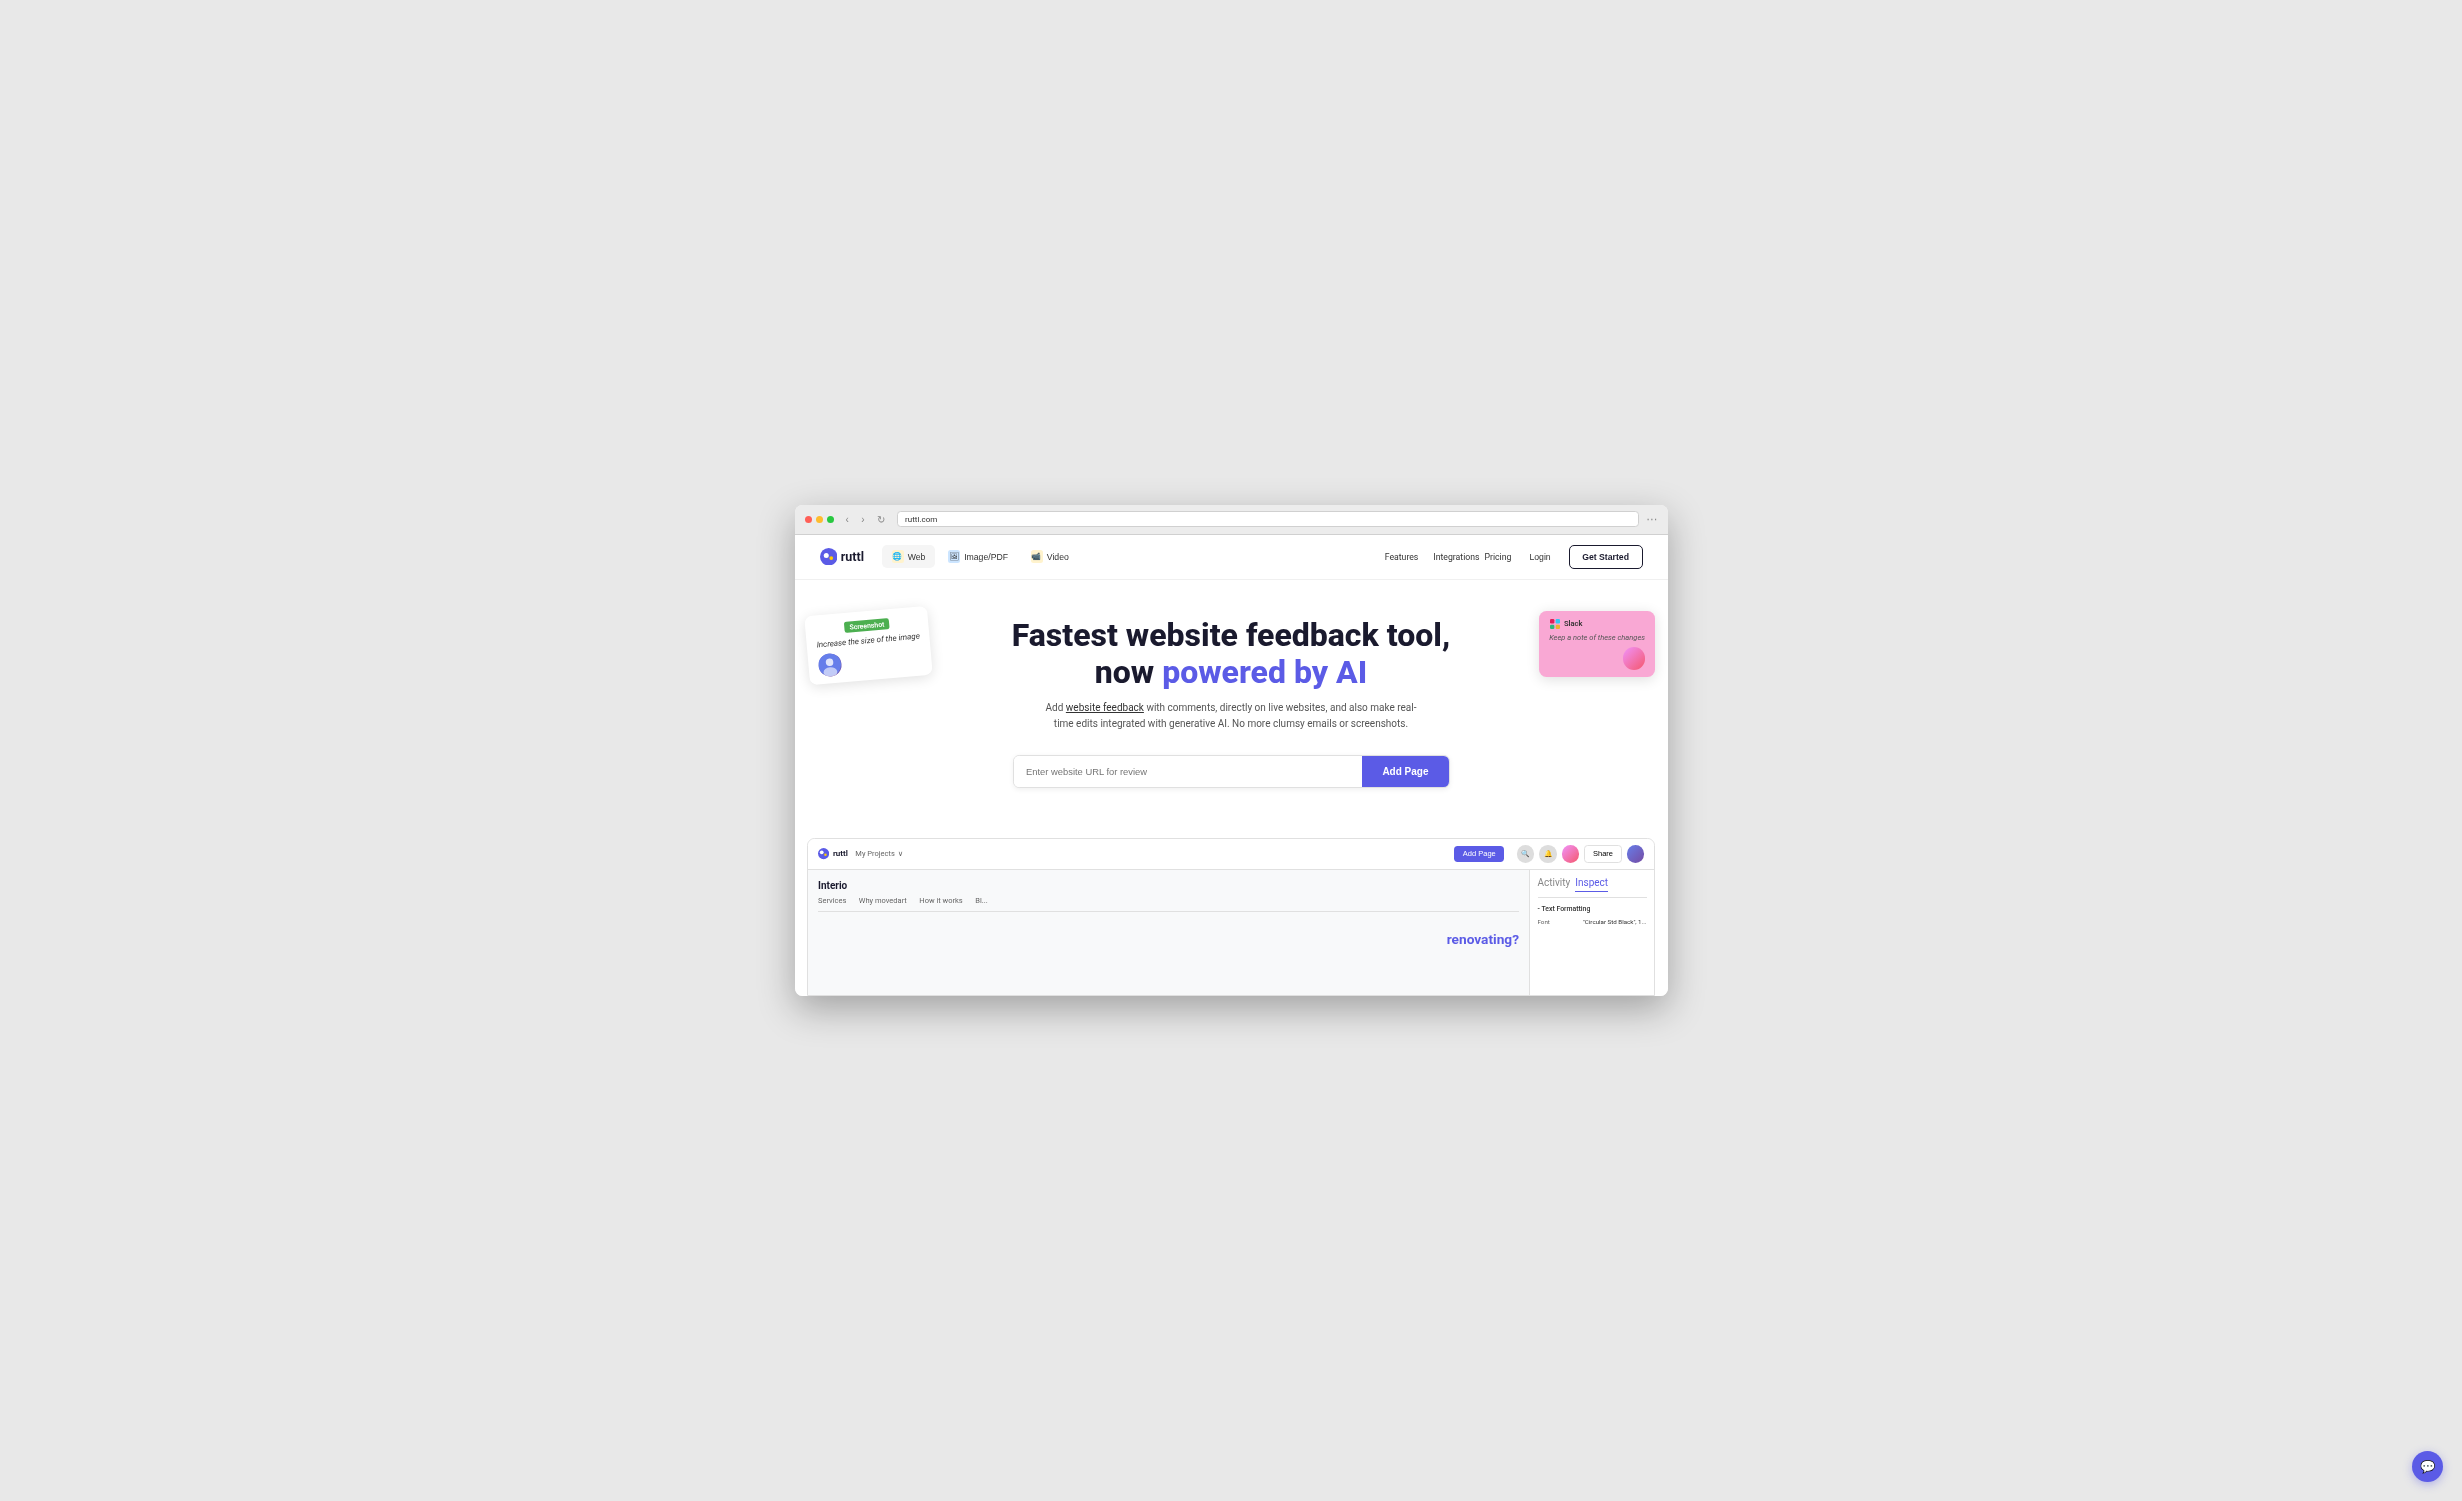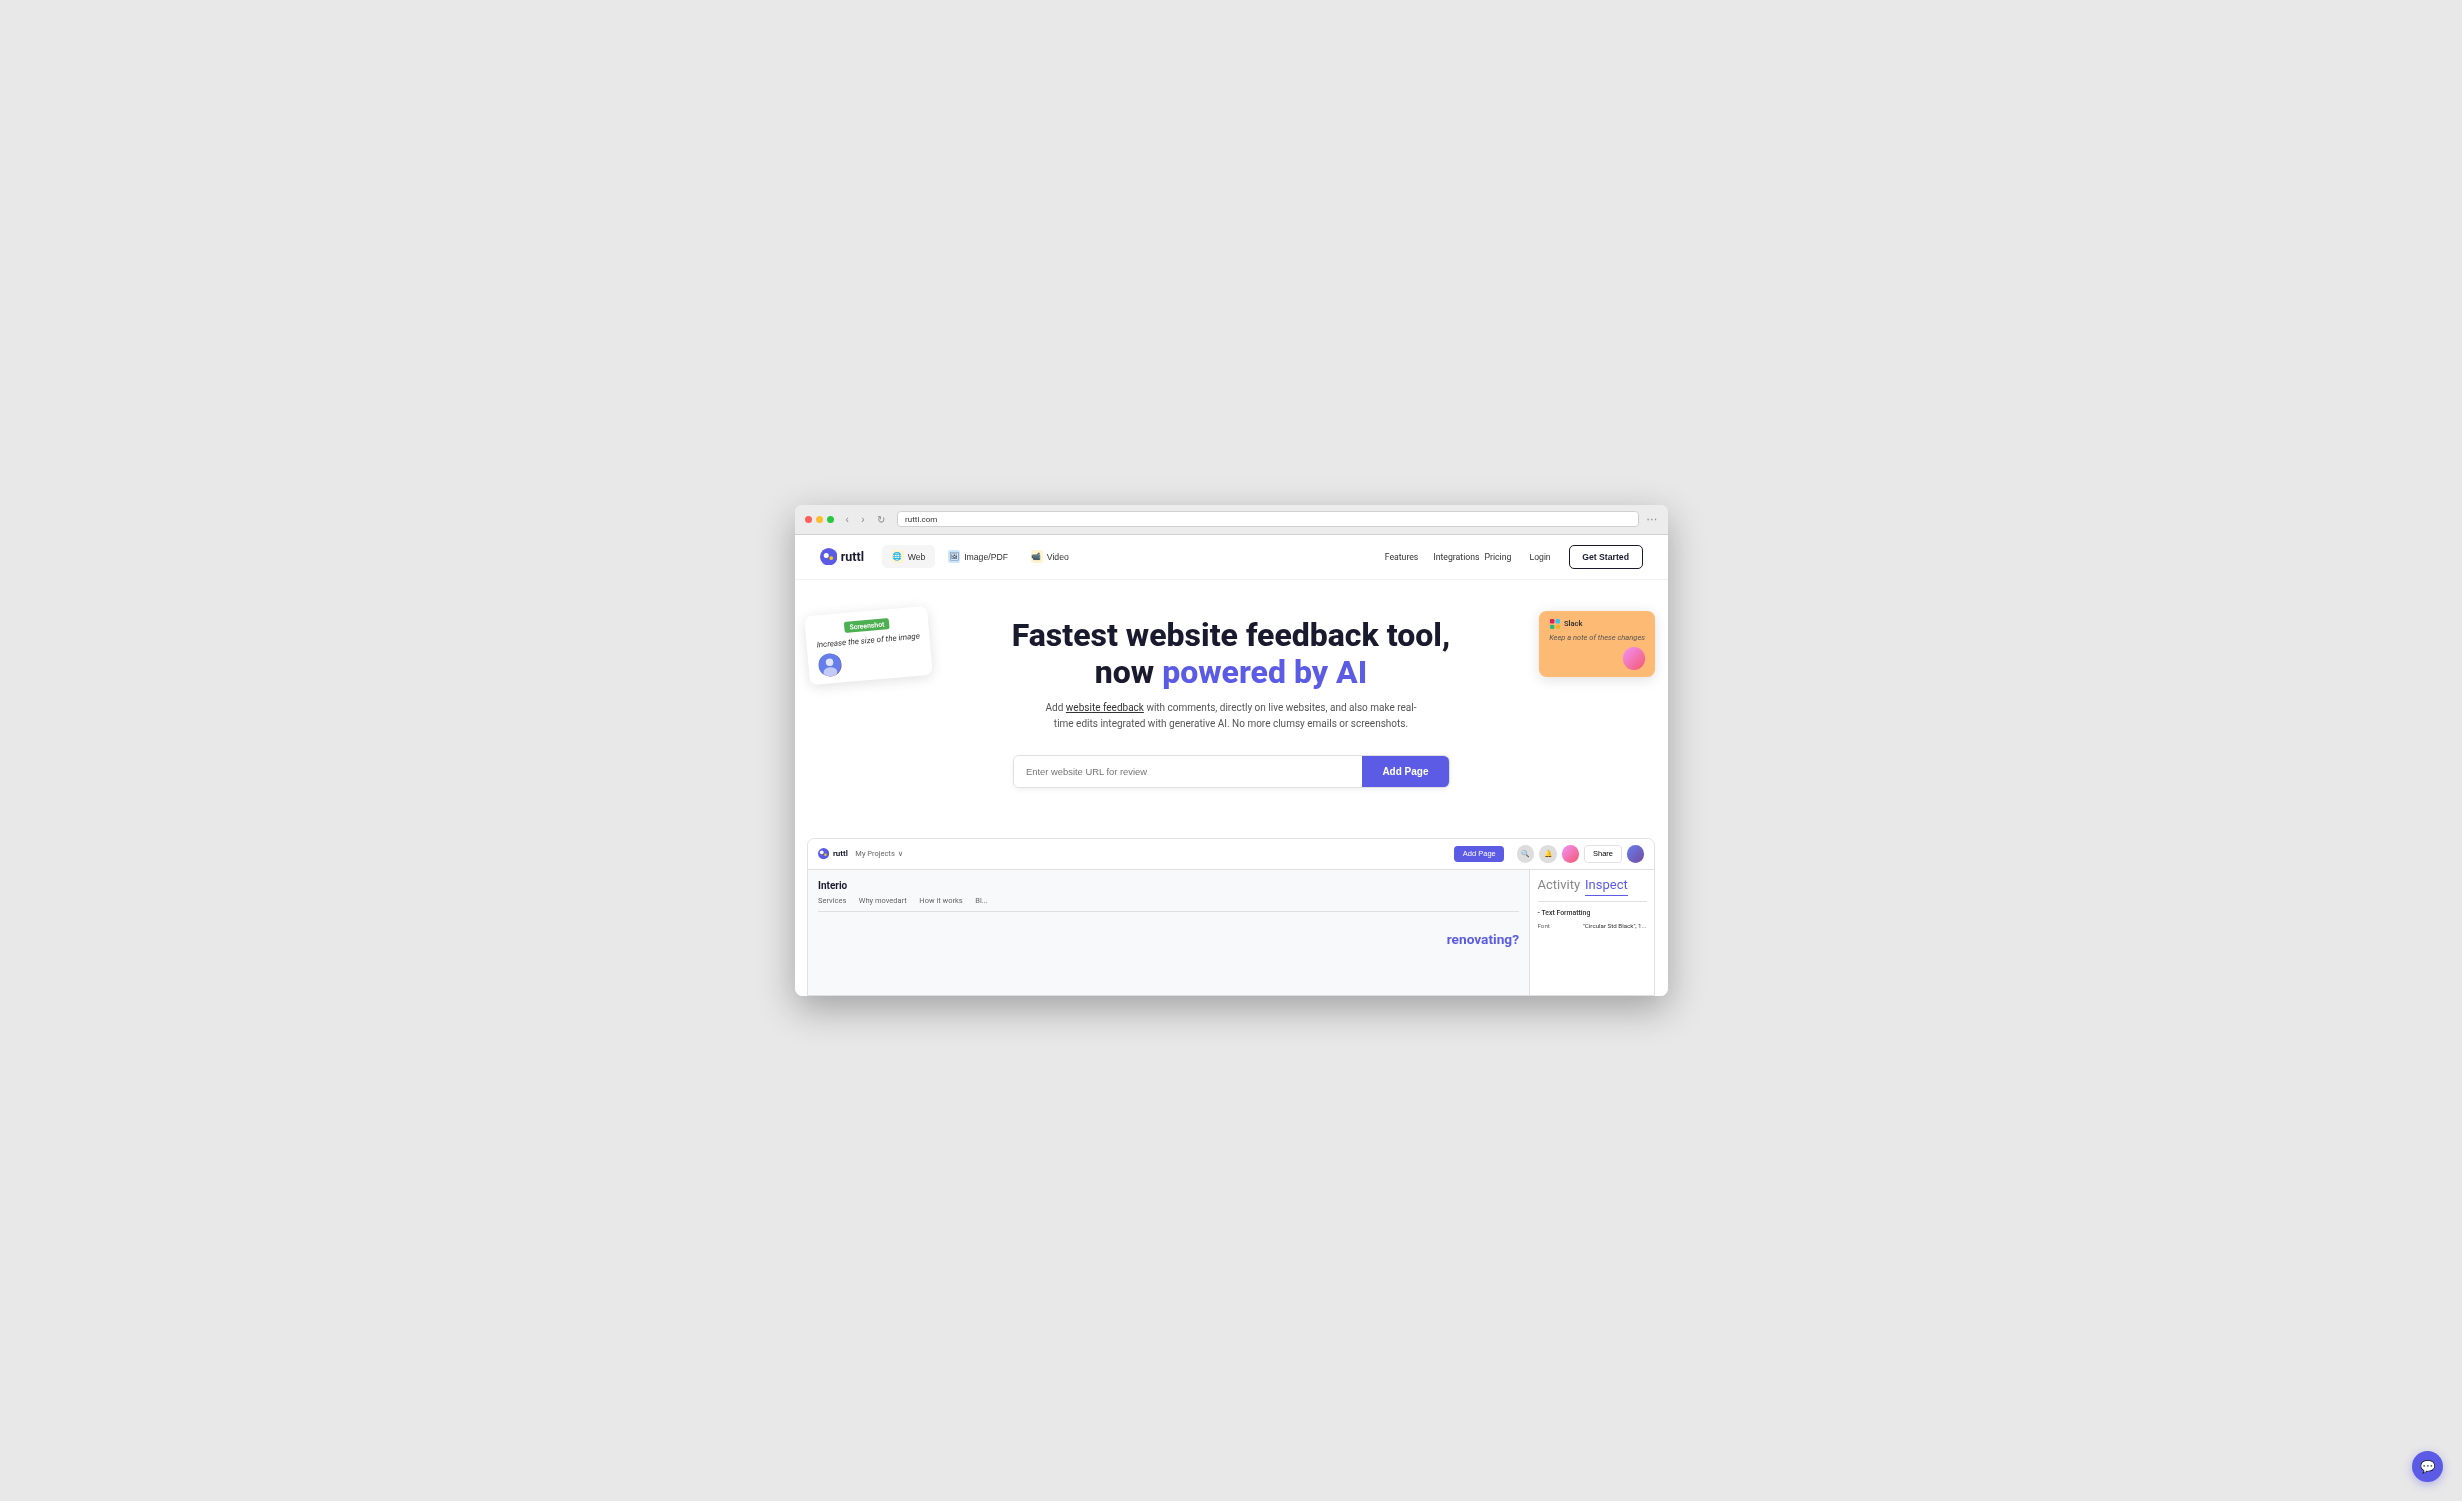--- a/index.html
+++ b/index.html
@@ -243,21 +243,21 @@
       justify-content: center;
     }
 
     .hero-annotation-right {
       position: absolute;
       right: 12.5px;
       top: 31px;
     }
 
     .annotation-card-right {
-      background: #fdba74;
+      background: #f9a8d4;
       border-radius: 7.5px;
       padding: 7.5px 10px;
       box-shadow: 0 2.5px 12.5px rgba(0,0,0,0.12);
       max-width: 150px;
       text-align: left;
     }
 
     .slack-badge {
       display: flex;
       align-items: center;
@@ -470,21 +470,21 @@
 
     .preview-sidebar-tabs {
       display: flex;
       gap: 5px;
       margin-bottom: 7.5px;
       border-bottom: 0.6px solid #e0e0e0;
       padding-bottom: 5px;
     }
 
     .preview-sidebar-tab {
-      font-size: 13px;
+      font-size: 10px;
       color: #888;
       padding-bottom: 2.5px;
       cursor: pointer;
     }
 
     .preview-sidebar-tab.active {
       color: #5b5be6;
       border-bottom: 1.2px solid #5b5be6;
     }
 

